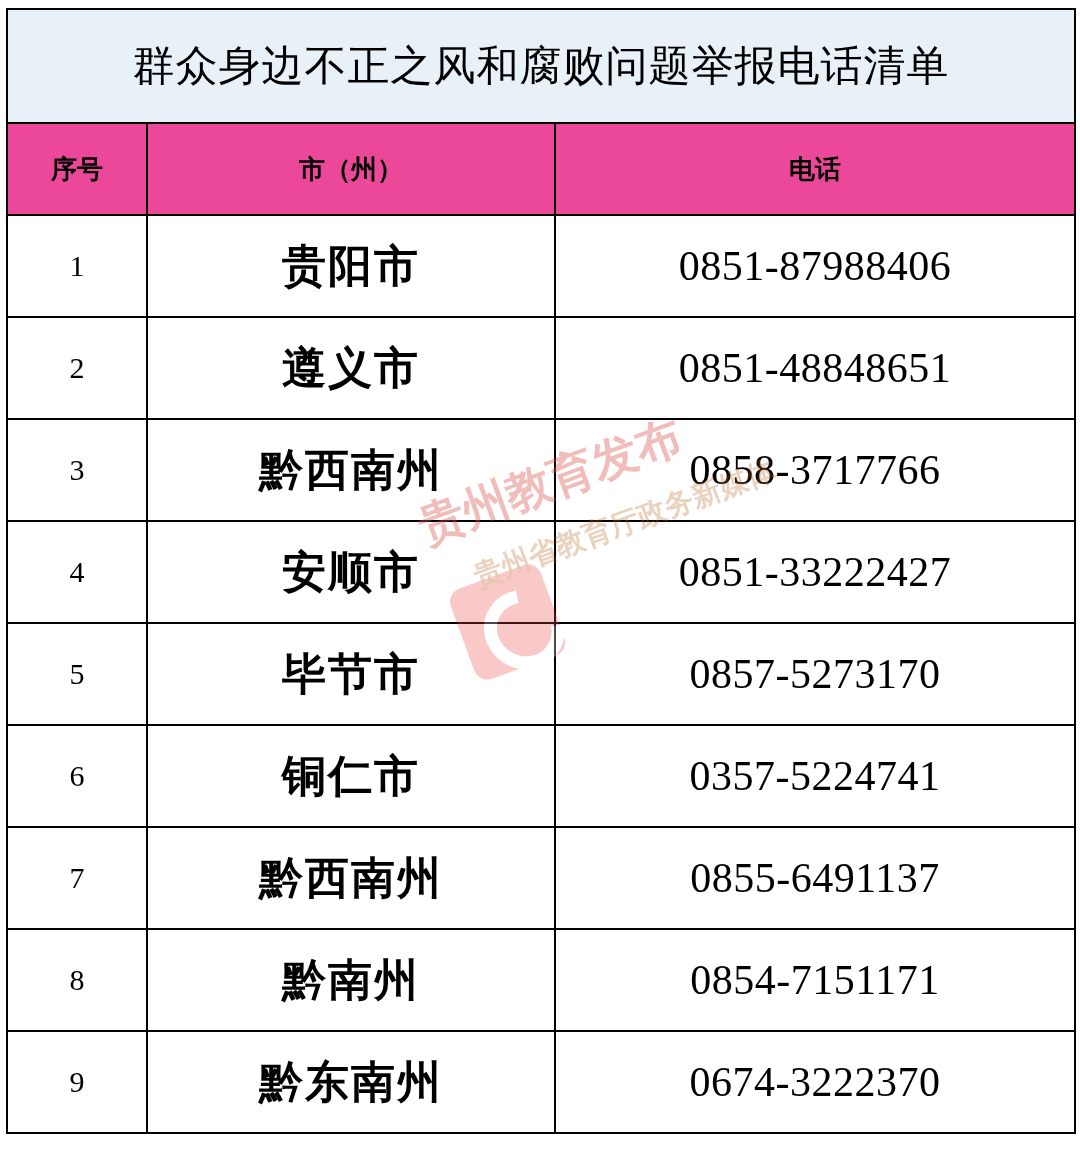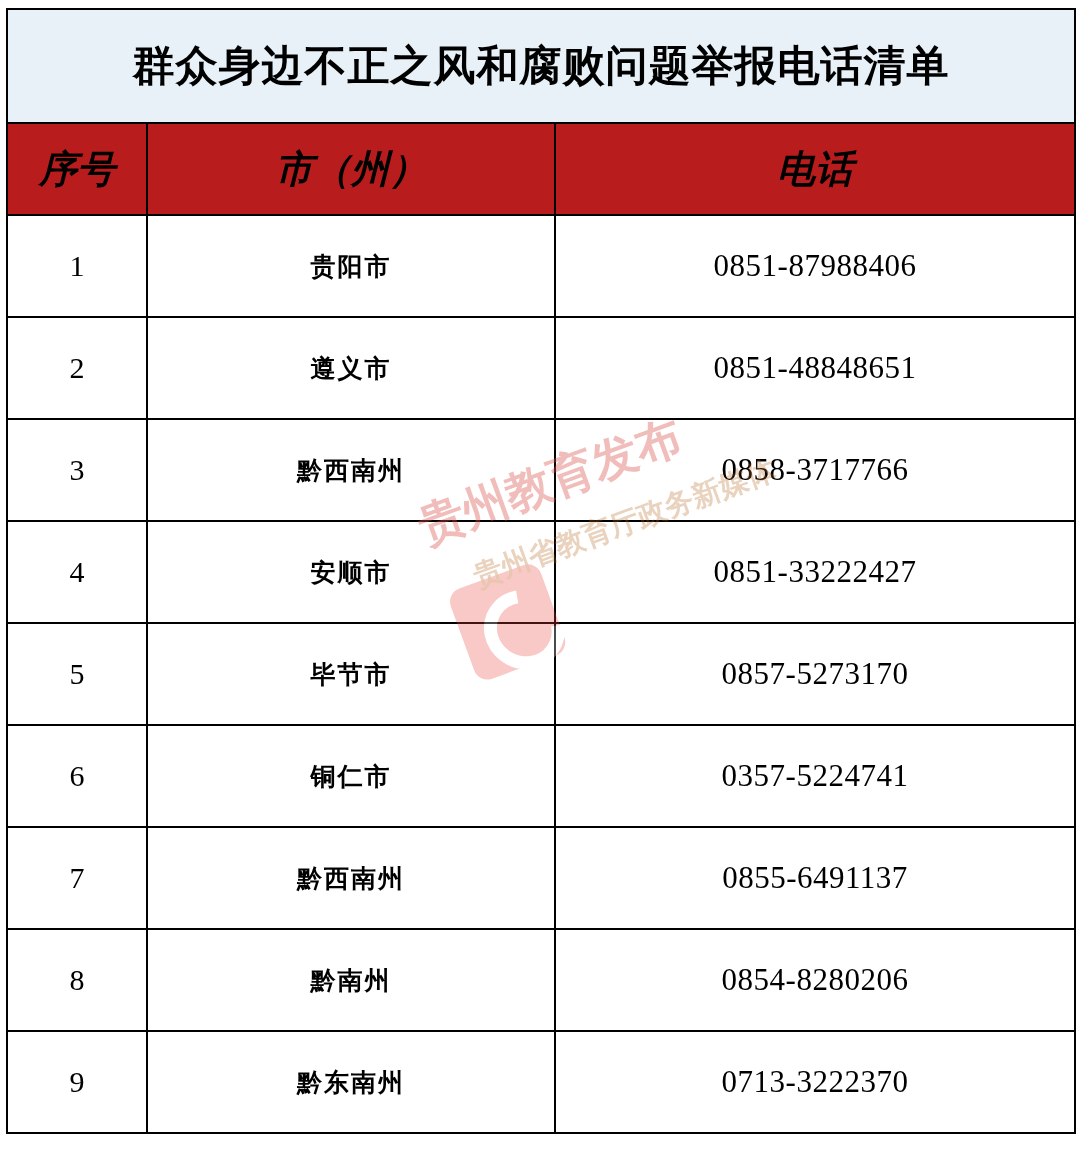--- a/index.html
+++ b/index.html
@@ -32,49 +32,48 @@
   table.report-table th {
     border: 2px solid #000000;
     text-align: center;
     vertical-align: middle;
     padding: 0;
   }
   .title-cell {
     background: #e8f1f8;
     height: 112px;
     font-size: 42px;
-    font-weight: bold;
+    font-weight: normal;
     letter-spacing: 1px;
     font-family: "Liberation Serif", "DejaVu Serif", serif;
   }
   .header-cell {
-    background: #b91c1c;
+    background: #ec4899;
     height: 90px;
-    font-size: 38px;
-    font-weight: bold;
-    font-style: italic;
+    font-size: 26px;
+    font-weight: bold;
   }
   .col-index { width: 140px; }
   .col-city  { width: 408px; }
   .col-phone { width: 520px; }
 
   .body-row td {
     height: 100px;
   }
   .cell-index {
     font-size: 30px;
     font-weight: normal;
   }
   .cell-city {
-    font-size: 25px;
+    font-size: 44px;
     font-weight: bold;
     letter-spacing: 2px;
   }
   .cell-phone {
-    font-size: 31px;
+    font-size: 42px;
     font-weight: normal;
     letter-spacing: 0.5px;
   }
 
   
   .watermark {
     position: absolute;
     left: 430px;
     top: 420px;
     width: 330px;
@@ -186,22 +185,22 @@
         <td class="cell-phone">0357-5224741</td>
       </tr>
       <tr class="body-row">
         <td class="cell-index">7</td>
         <td class="cell-city">黔西南州</td>
         <td class="cell-phone">0855-6491137</td>
       </tr>
       <tr class="body-row">
         <td class="cell-index">8</td>
         <td class="cell-city">黔南州</td>
-        <td class="cell-phone">0854-8280206</td>
+        <td class="cell-phone">0854-7151171</td>
       </tr>
       <tr class="body-row">
         <td class="cell-index">9</td>
         <td class="cell-city">黔东南州</td>
-        <td class="cell-phone">0713-3222370</td>
+        <td class="cell-phone">0674-3222370</td>
       </tr>
     </tbody>
   </table>
 </div>
 
 </body></html>

